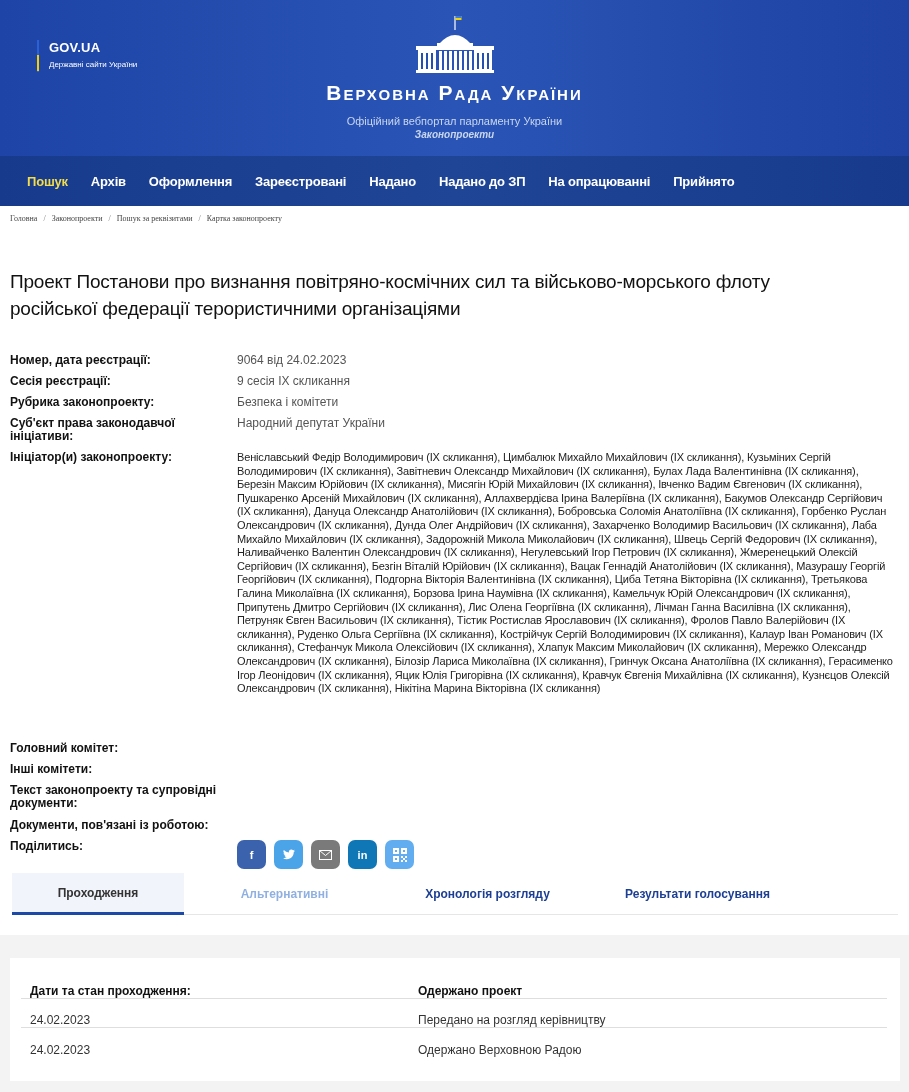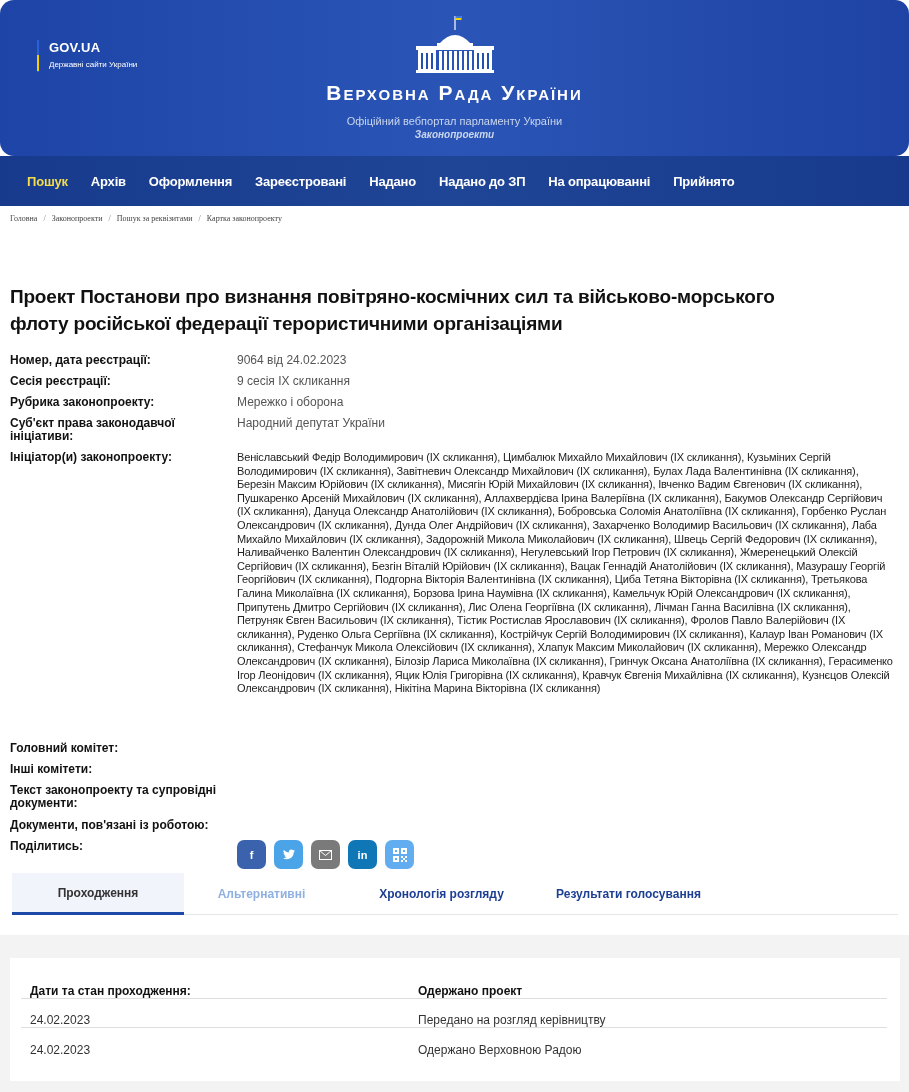--- a/index.html
+++ b/index.html
@@ -3,21 +3,20 @@
 <meta charset="utf-8">
 <style>
   * { box-sizing: border-box; margin: 0; padding: 0; }
   html, body { width: 909px; height: 1092px; overflow: hidden; background: #fff; }
   body { font-family: "Liberation Sans", "DejaVu Sans", sans-serif; color: #1a1a1a; position: relative; }
 
   
   .hero {
     position: absolute; left: 0; top: 0; width: 909px; height: 156px;
     background: linear-gradient(90deg, #1d44a6 0%, #2a55b6 50%, #1e43a4 100%);
-    border-radius: 14px;
   }
   .gov { position: absolute; left: 37px; top: 40px; padding-left: 10px; border-left: 2px solid #2a61d6; }
   .gov .bar-y { position: absolute; left: -2px; top: 15px; width: 2px; height: 16px; background: #f5d000; }
   .gov-title { color: #fff; font-weight: bold; font-size: 13px; letter-spacing: .2px; line-height: 15px; }
   .gov-sub { color: #fff; font-size: 8px; line-height: 14px; margin-top: 3px; }
   .logo { position: absolute; left: 414px; top: 14px; width: 82px; height: 60px; }
   .site-title {
     position: absolute; left: 0; top: 81px; width: 909px; text-align: center;
     color: #fff; font-weight: bold; font-size: 21px; letter-spacing: 2px; font-variant: small-caps;
   }
@@ -32,36 +31,36 @@
   }
   .nav a { color: #fff; font-weight: bold; font-size: 13px; text-decoration: none; margin-right: 23px; letter-spacing: -0.2px; }
   .nav a.active { color: #f3dd4a; }
 
   
   .crumbs { position: absolute; left: 10px; top: 214px; font-size: 8px; color: #444; font-family: Liberation Serif, serif; }
   .crumbs span.sep { margin: 0 6px; color: #777; }
 
   h1.page-title {
     position: absolute; left: 10px; top: 268px; width: 820px;
-    font-size: 19px; line-height: 27px; font-weight: bold; color: #111; letter-spacing: -0.2px; margin-top: 15px;
+    font-size: 19px; line-height: 27px; font-weight: normal; color: #111; letter-spacing: -0.2px;
   }
 
   
   .row { position: absolute; left: 10px; width: 890px; }
   .row .lbl { position: absolute; left: 0; width: 210px; font-weight: bold; font-size: 12px; line-height: 13px; color: #111; }
   .row .val { position: absolute; left: 227px; width: 656px; font-size: 12px; line-height: 13px; color: #555; }
   .initiators { position: absolute; left: 237px; top: 451px; width: 660px; font-size: 11px; line-height: 13.6px; color: #222; letter-spacing: -0.15px; }
 
   
   .share { position: absolute; left: 237px; top: 840px; display: flex; gap: 8px; }
   .share .btn { width: 29px; height: 29px; border-radius: 7px; display: flex; align-items: center; justify-content: center; color: #fff; font-weight: bold; font-size: 11px; }
   .fb { background: #3b62ad; } .tw { background: #4ba3e8; } .em { background: #7a7a7a; } .li { background: #0f77b5; } .qr { background: #61adf0; }
 
   
-  .tabs { position: absolute; left: 12px; top: 873px; width: 886px; height: 42px; border-bottom: 1px solid #e6e6e6; display: flex; }
+  .tabs { position: absolute; left: 12px; top: 873px; width: 886px; height: 42px; border-bottom: 1px solid #e6e6e6; display: flex; gap: 23px; }
   .tab { height: 42px; display: flex; align-items: center; justify-content: center; font-size: 12px; font-weight: bold; }
   .tab.t1 { width: 172px; background: #f1f4fb; color: #333; border-bottom: 3px solid #1c48a8; }
   .tab.t2 { width: 185px; color: #8fb0e0; }
   .tab.t3 { width: 155px; color: #8fb0e0; }
   .tab.t4 { width: 205px; color: #1c3f93; }
   .tab.t5 { width: 169px; color: #1c3f93; }
 
   
   .card-wrap { position: absolute; left: 0; top: 935px; width: 909px; height: 157px; background: #f3f3f3; }
   .card { position: absolute; left: 10px; top: 23px; width: 890px; height: 123px; background: #fff; }
@@ -135,21 +134,21 @@
 <div class="row" style="top:354px">
   <div class="lbl">Номер, дата реєстрації:</div>
   <div class="val">9064 від 24.02.2023</div>
 </div>
 <div class="row" style="top:375px">
   <div class="lbl">Сесія реєстрації:</div>
   <div class="val">9 сесія IX скликання</div>
 </div>
 <div class="row" style="top:396px">
   <div class="lbl">Рубрика законопроекту:</div>
-  <div class="val">Мережко і оборона</div>
+  <div class="val">Безпека і комітети</div>
 </div>
 <div class="row" style="top:417px">
   <div class="lbl">Суб'єкт права законодавчої ініціативи:</div>
   <div class="val">Народний депутат України</div>
 </div>
 <div class="row" style="top:451px">
   <div class="lbl">Ініціатор(и) законопроекту:</div>
 </div>
 <div class="initiators">Веніславський Федір Володимирович (IX скликання), Цимбалюк Михайло Михайлович (IX скликання), Кузьміних Сергій Володимирович (IX скликання), Завітневич Олександр Михайлович (IX скликання), Булах Лада Валентинівна (IX скликання), Березін Максим Юрійович (IX скликання), Мисягін Юрій Михайлович (IX скликання), Івченко Вадим Євгенович (IX скликання), Пушкаренко Арсеній Михайлович (IX скликання), Аллахвердієва Ірина Валеріївна (IX скликання), Бакумов Олександр Сергійович (IX скликання), Дануца Олександр Анатолійович (IX скликання), Бобровська Соломія Анатоліївна (IX скликання), Горбенко Руслан Олександрович (IX скликання), Дунда Олег Андрійович (IX скликання), Захарченко Володимир Васильович (IX скликання), Лаба Михайло Михайлович (IX скликання), Задорожній Микола Миколайович (IX скликання), Швець Сергій Федорович (IX скликання), Наливайченко Валентин Олександрович (IX скликання), Негулевський Ігор Петрович (IX скликання), Жмеренецький Олексій Сергійович (IX скликання), Безгін Віталій Юрійович (IX скликання), Вацак Геннадій Анатолійович (IX скликання), Мазурашу Георгій Георгійович (IX скликання), Подгорна Вікторія Валентинівна (IX скликання), Циба Тетяна Вікторівна (IX скликання), Третьякова Галина Миколаївна (IX скликання), Борзова Ірина Наумівна (IX скликання), Камельчук Юрій Олександрович (IX скликання), Припутень Дмитро Сергійович (IX скликання), Лис Олена Георгіївна (IX скликання), Лічман Ганна Василівна (IX скликання), Петруняк Євген Васильович (IX скликання), Тістик Ростислав Ярославович (IX скликання), Фролов Павло Валерійович (IX скликання), Руденко Ольга Сергіївна (IX скликання), Кострійчук Сергій Володимирович (IX скликання), Калаур Іван Романович (IX скликання), Стефанчук Микола Олексійович (IX скликання), Хлапук Максим Миколайович (IX скликання), Мережко Олександр Олександрович (IX скликання), Білозір Лариса Миколаївна (IX скликання), Гринчук Оксана Анатоліївна (IX скликання), Герасименко Ігор Леонідович (IX скликання), Яцик Юлія Григорівна (IX скликання), Кравчук Євгенія Михайлівна (IX скликання), Кузнєцов Олексій Олександрович (IX скликання), Нікітіна Марина Вікторівна (IX скликання)</div>
 

